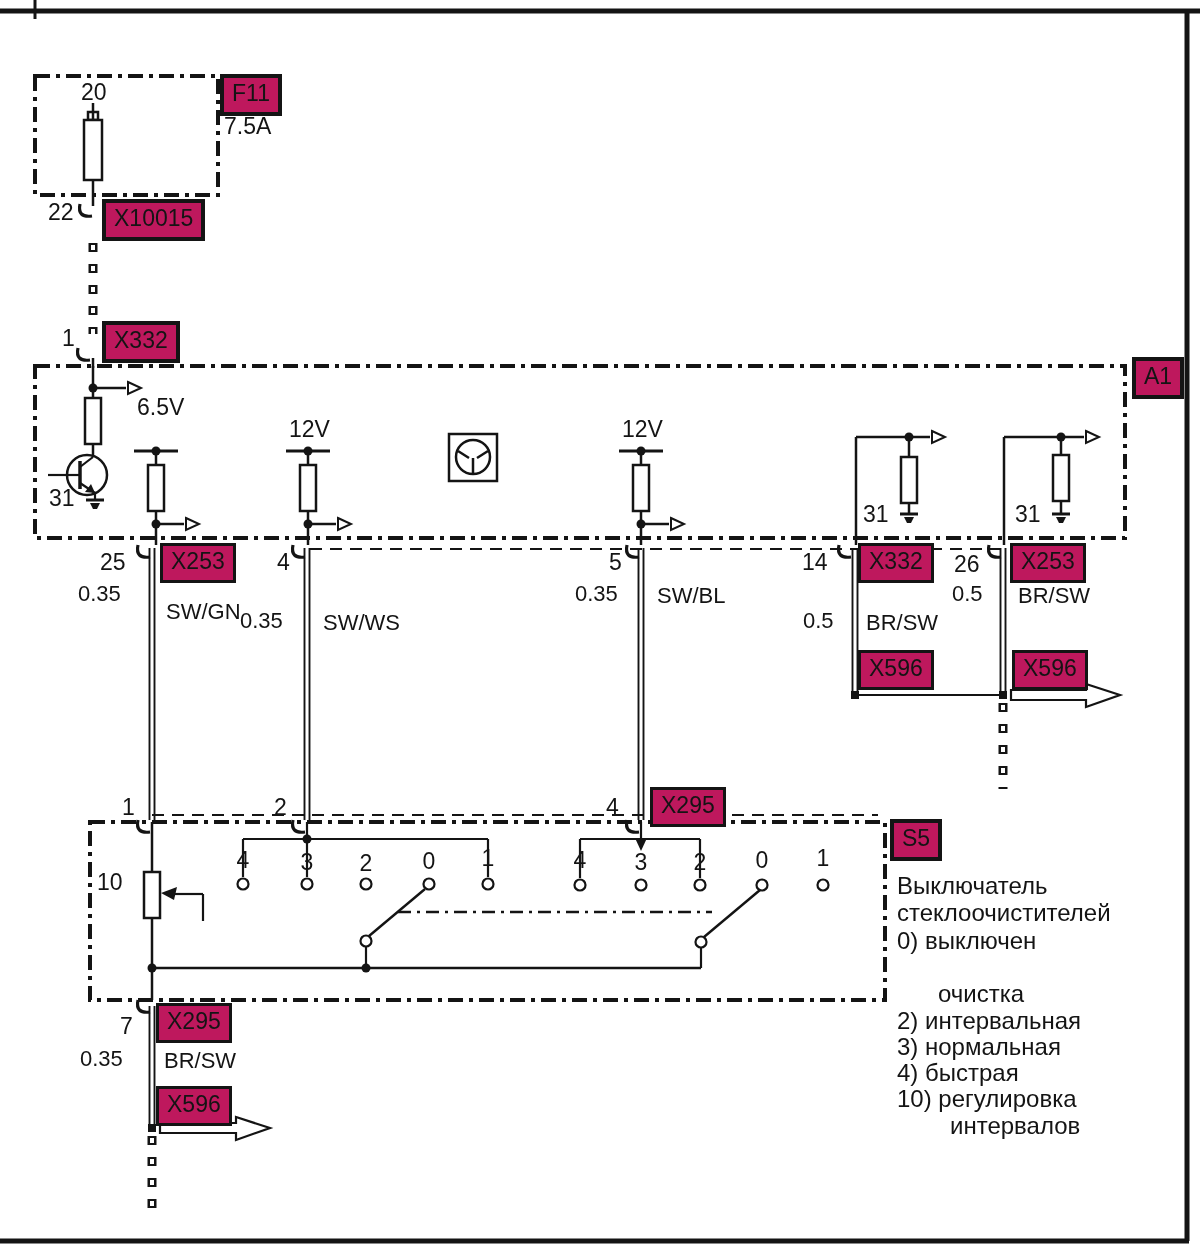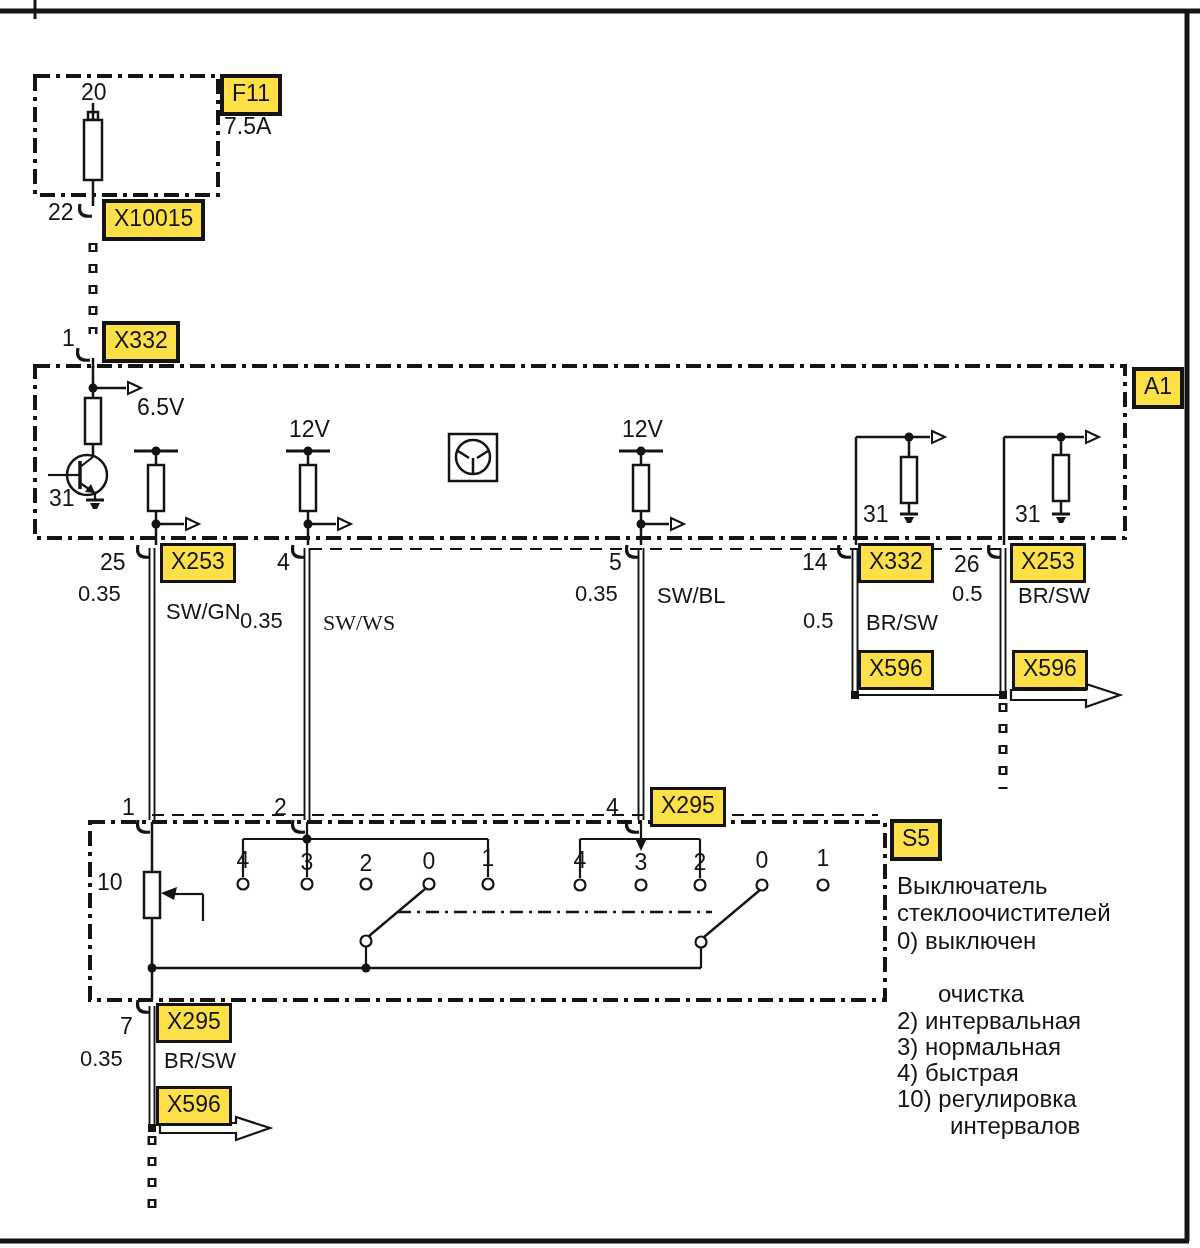--- a/index.html
+++ b/index.html
@@ -1,21 +1,21 @@
 <!DOCTYPE html>
 <html><head>
 <meta charset="utf-8">
 <style>
   html,body{margin:0;padding:0;background:#e8e8e8;}
   #page{position:relative;width:1200px;height:1248px;background:#ffffff;
         font-family:"Liberation Sans",sans-serif;color:#141414;overflow:hidden;}
   #wires{position:absolute;left:0;top:0;width:1200px;height:1248px;}
   .lbl{position:absolute;white-space:nowrap;font-size:23px;line-height:1.1;}
   .sm{font-size:22px;}
-  .cbox{position:absolute;white-space:nowrap;border:3px solid #141414;background:#fde047;
+  .cbox{position:absolute;white-space:nowrap;border:3px solid #141414;background:#be185d;
         padding:2px 8px 6px 8px;font-size:23px;line-height:1.15;}
   .cbox.big{border-width:4px;}
   .legend{position:absolute;white-space:nowrap;font-size:24px;}
   .caption{position:absolute;white-space:nowrap;font-size:27px;}
   .posnum{position:absolute;width:22px;text-align:center;white-space:nowrap;font-size:23px;}
 </style>
 </head>
 <body>
 
 <div id="page">
@@ -244,37 +244,37 @@
 <div class="lbl" style="left:81px;top:80px;">20</div>
 <div class="cbox big" style="left:220px;top:74px;">F11</div>
 <div class="lbl" style="left:224px;top:114px;">7.5A</div>
 
 <div class="lbl" style="left:48px;top:200px;">22</div>
 <div class="cbox big" style="left:102px;top:199px;">X10015</div>
 
 <div class="lbl" style="left:62px;top:326px;">1</div>
 <div class="cbox big" style="left:102px;top:321px;">X332</div>
 
-<div class="cbox big" style="left:1132px;top:367px;">A1</div>
+<div class="cbox big" style="left:1132px;top:357px;">A1</div>
 
 <div class="lbl" style="left:137px;top:395px;">6.5V</div>
 <div class="lbl" style="left:289px;top:417px;">12V</div>
 <div class="lbl" style="left:622px;top:417px;">12V</div>
 <div class="lbl" style="left:49px;top:486px;">31</div>
 <div class="lbl" style="left:863px;top:502px;">31</div>
 <div class="lbl" style="left:1015px;top:502px;">31</div>
 
 <div class="lbl" style="left:100px;top:550px;">25</div>
 <div class="cbox" style="left:160px;top:543px;">X253</div>
 <div class="lbl sm" style="left:78px;top:582px;">0.35</div>
 <div class="lbl sm" style="left:166px;top:600px;">SW/GN</div>
 
 <div class="lbl" style="left:277px;top:550px;">4</div>
 <div class="lbl sm" style="left:240px;top:609px;">0.35</div>
-<div class="lbl sm" style="left:323px;top:611px;font-family:Liberation Serif, serif;">SW/WS</div>
+<div class="lbl sm" style="left:323px;top:611px;">SW/WS</div>
 
 <div class="lbl" style="left:609px;top:550px;">5</div>
 <div class="lbl sm" style="left:575px;top:582px;">0.35</div>
 <div class="lbl sm" style="left:657px;top:584px;">SW/BL</div>
 
 <div class="lbl" style="left:802px;top:550px;">14</div>
 <div class="cbox" style="left:858px;top:543px;">X332</div>
 <div class="lbl sm" style="left:803px;top:609px;">0.5</div>
 <div class="lbl sm" style="left:866px;top:611px;">BR/SW</div>
 <div class="cbox" style="left:858px;top:650px;">X596</div>

